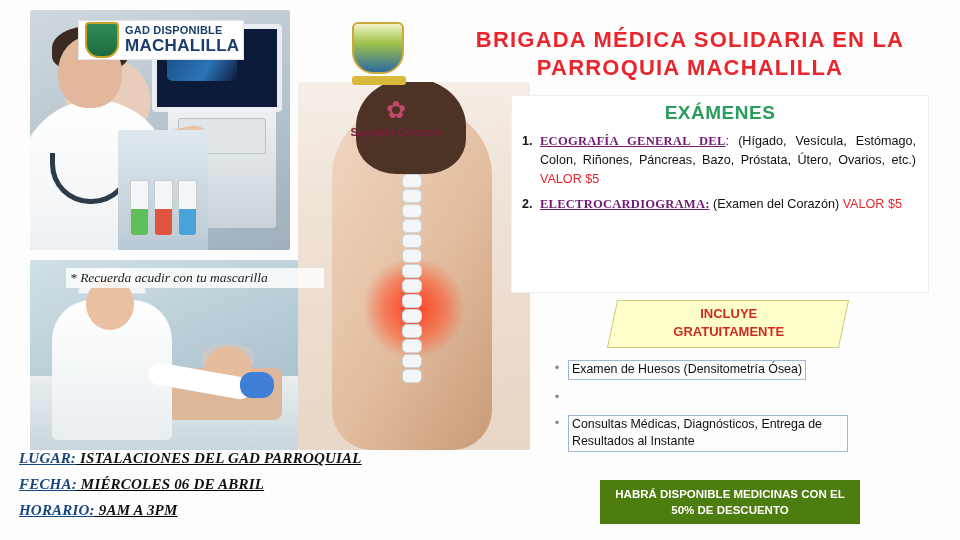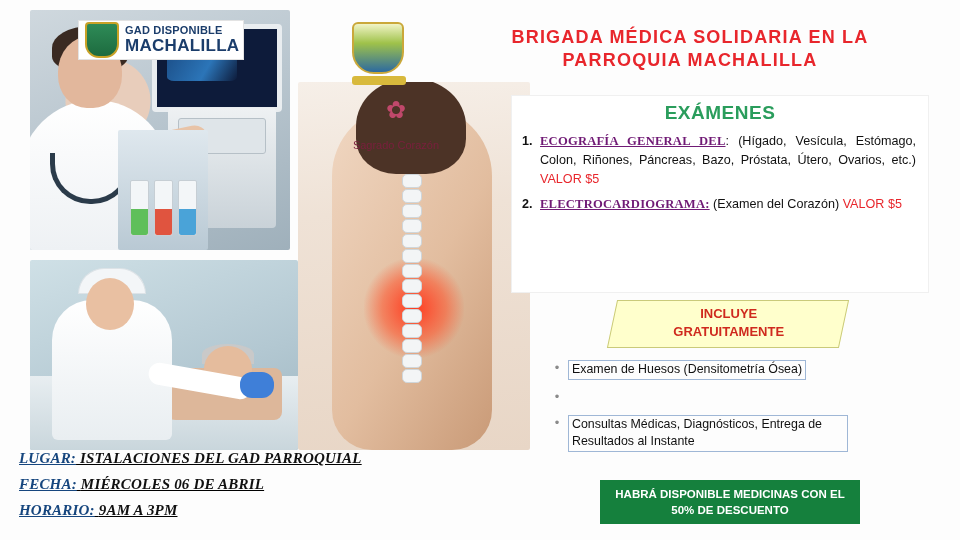--- a/index.html
+++ b/index.html
@@ -130,26 +130,26 @@
   }
   .logo-shield2 .sh {
     width:48px; height:48px; margin:0 auto;
     background:linear-gradient(180deg,#f1f4c6 0%, #9fc24a 40%, #2c6aa0 100%);
     border:2px solid #caa83a; border-radius:6px 6px 22px 22px;
   }
   .logo-shield2 .rib { width:54px; height:9px; background:#d8b93c; border-radius:3px; margin:2px auto 0; }
 
   .logo-sagrado { position:absolute; left:348px; top:98px; width:96px; text-align:center; }
   .sg-icon { font-size:24px; color:#c0486b; line-height:1; }
-  .sg-text { font-size:11px; font-weight:normal; color:#7a1f3d; margin-top:17px; }
+  .sg-text { font-size:11px; font-weight:bold; color:#7a1f3d; margin-top:4px; }
 
   
   .title {
     position:absolute; left:430px; top:26px; width:520px; text-align:center;
-    color:#e8262c; font-weight:bold; font-size:18px; letter-spacing:1.2px; line-height:1.28;
+    color:#e8262c; font-weight:bold; font-size:22px; letter-spacing:1.2px; line-height:1.28;
   }
 
   
   .exam-card {
     position:absolute; left:512px; top:96px; width:416px; height:196px;
     background:#ffffff; box-shadow:0 0 0 1px #f0f0f0;
   }
   .exam-title { text-align:center; color:#2a9d5c; font-weight:bold; font-size:19px; margin-top:6px; letter-spacing:.5px;}
   .exam-list { margin:8px 12px 0 10px; }
   .exam-item { display:flex; font-size:12.6px; color:#111; line-height:1.5; margin-bottom:6px; }
@@ -175,21 +175,21 @@
 
   
   .info { position:absolute; left:19px; bottom:12px; width:420px; font-family:"Liberation Serif", serif;text-decoration:underline; }
   .info-row { margin-bottom:9px; font-size:15px; color:#16467e; font-style:italic; font-weight:bold; letter-spacing:.2px;}
   .info-label { text-decoration:underline; }
   .info-val { color:#111; }
 
   
   .discount {
     position:absolute; left:600px; bottom:16px; width:248px; height:44px;
-    background:#15803d; color:#ffffff; font-weight:bold; font-size:11.5px;
+    background:#4d7c0f; color:#ffffff; font-weight:bold; font-size:11.5px;
     display:flex; align-items:center; justify-content:center; text-align:center; line-height:1.4;
     padding:0 6px;
   }
 </style>
 </head>
 <body>
 
 <div class="poster">
 
   <div class="photo-col">
@@ -237,20 +237,21 @@
       <div class="patient-body"></div>
       <div class="patient-hair"></div>
       <div class="patient-head"></div>
       <div class="nurse-body"></div>
       <div class="nurse-cap"></div>
       <div class="nurse-head"></div>
       <div class="nurse-arm"></div>
       <div class="glove"></div>
     </div>
 
+    <div class="mask-note">* Recuerda acudir con tu mascarilla</div>
   </div>
 
   <div class="logo-gad">
     <div class="shield-gad"></div>
     <div class="logo-gad-txt">
       <div class="l1">GAD DISPONIBLE</div>
       <div class="l2">MACHALILLA</div>
     </div>
   </div>
 

